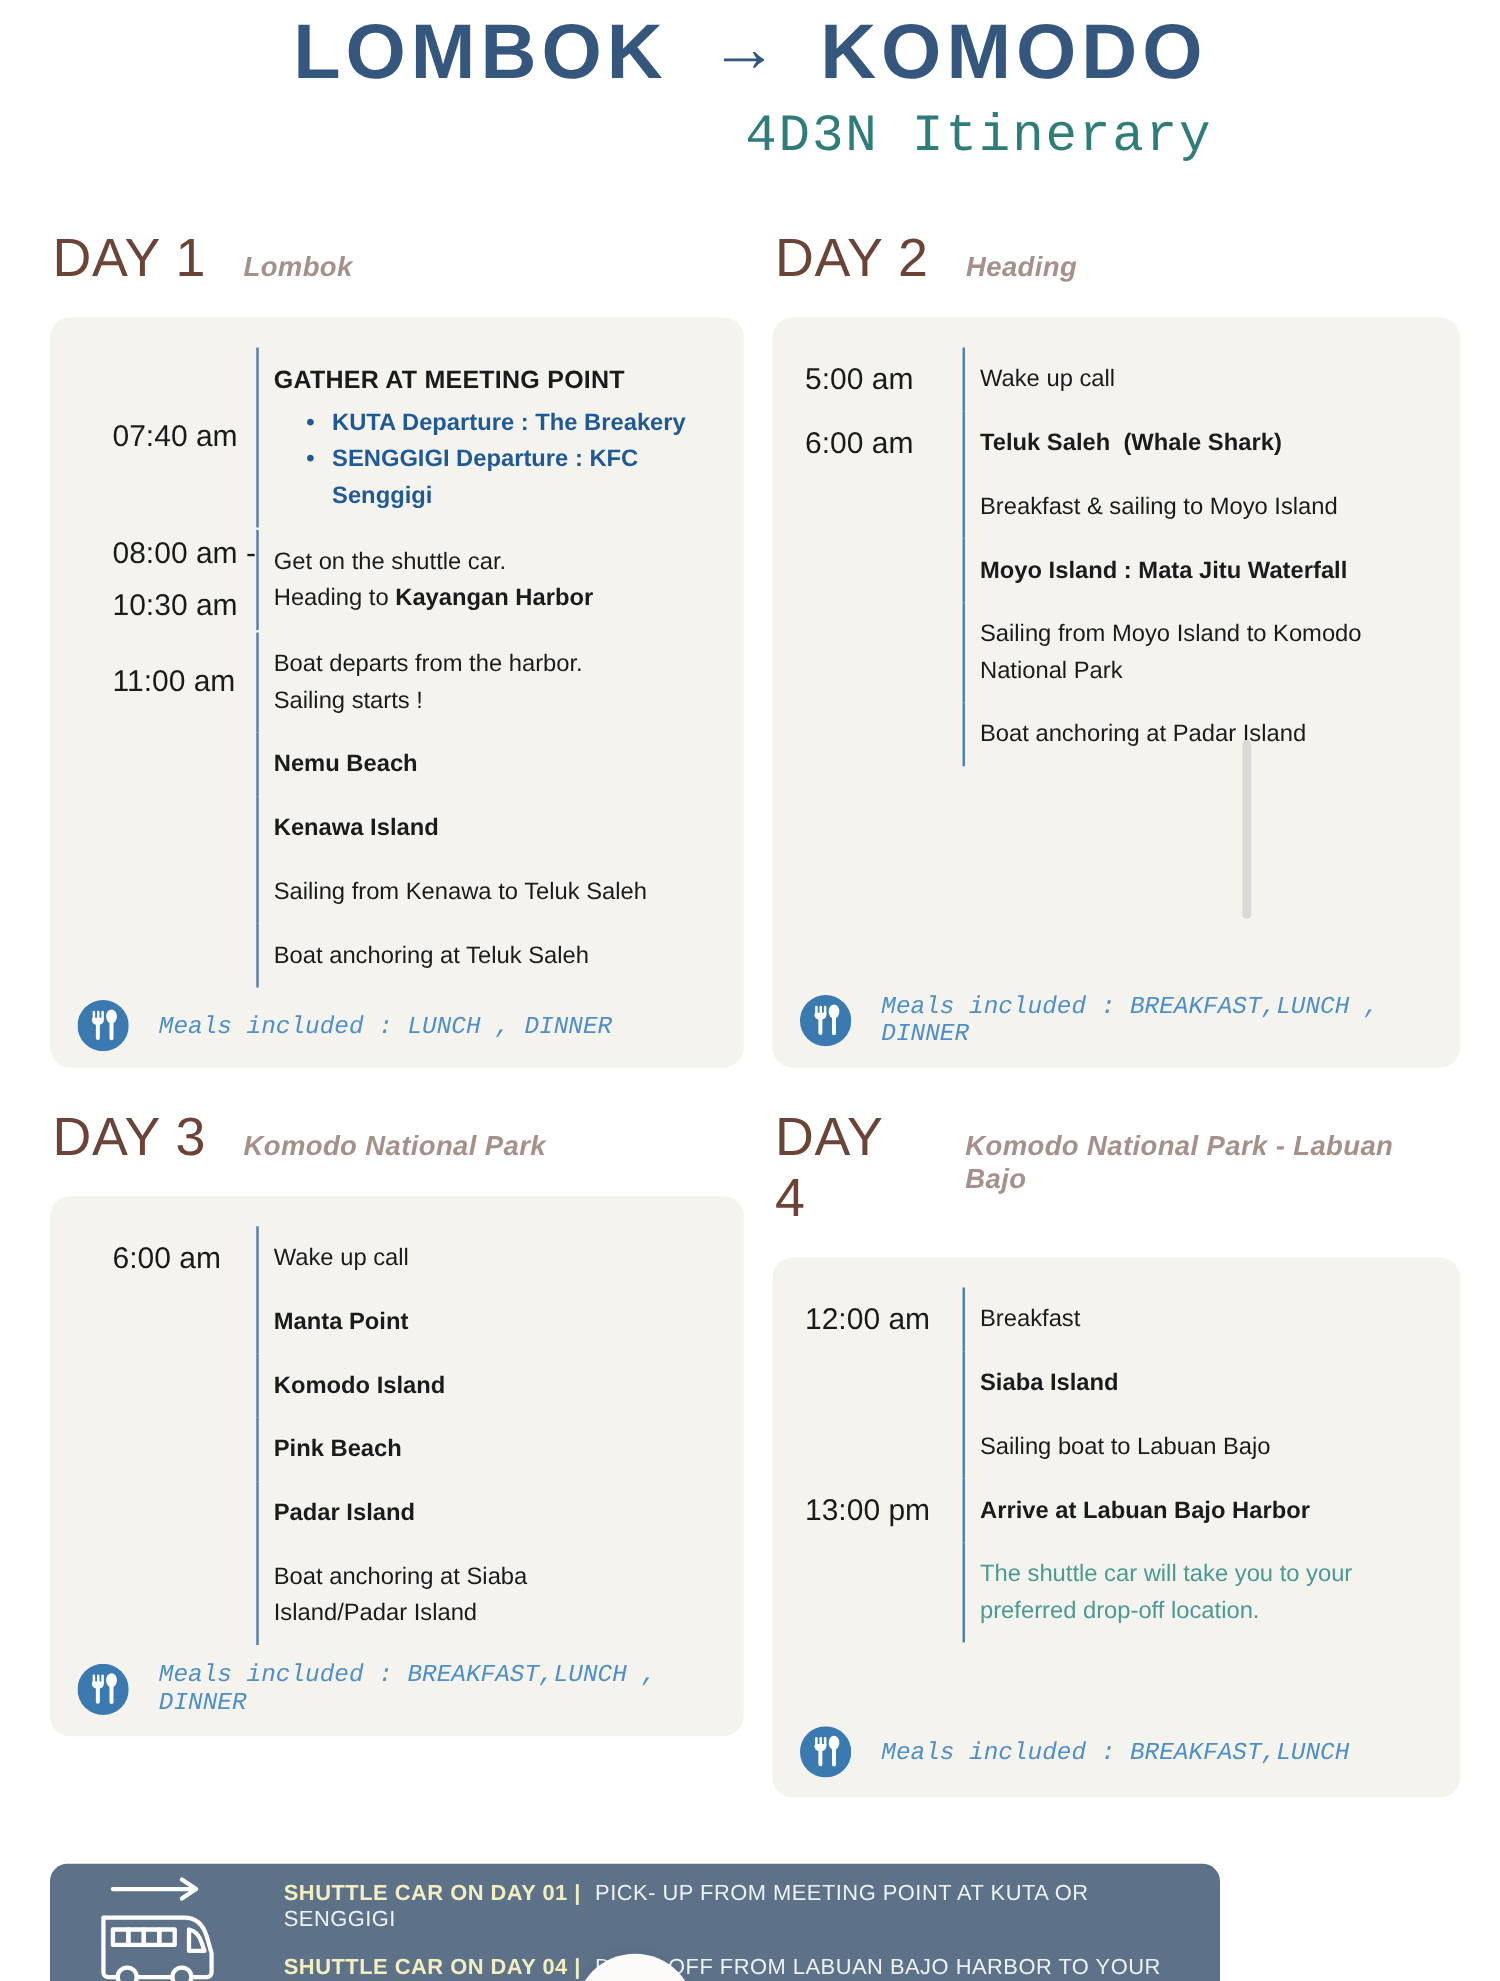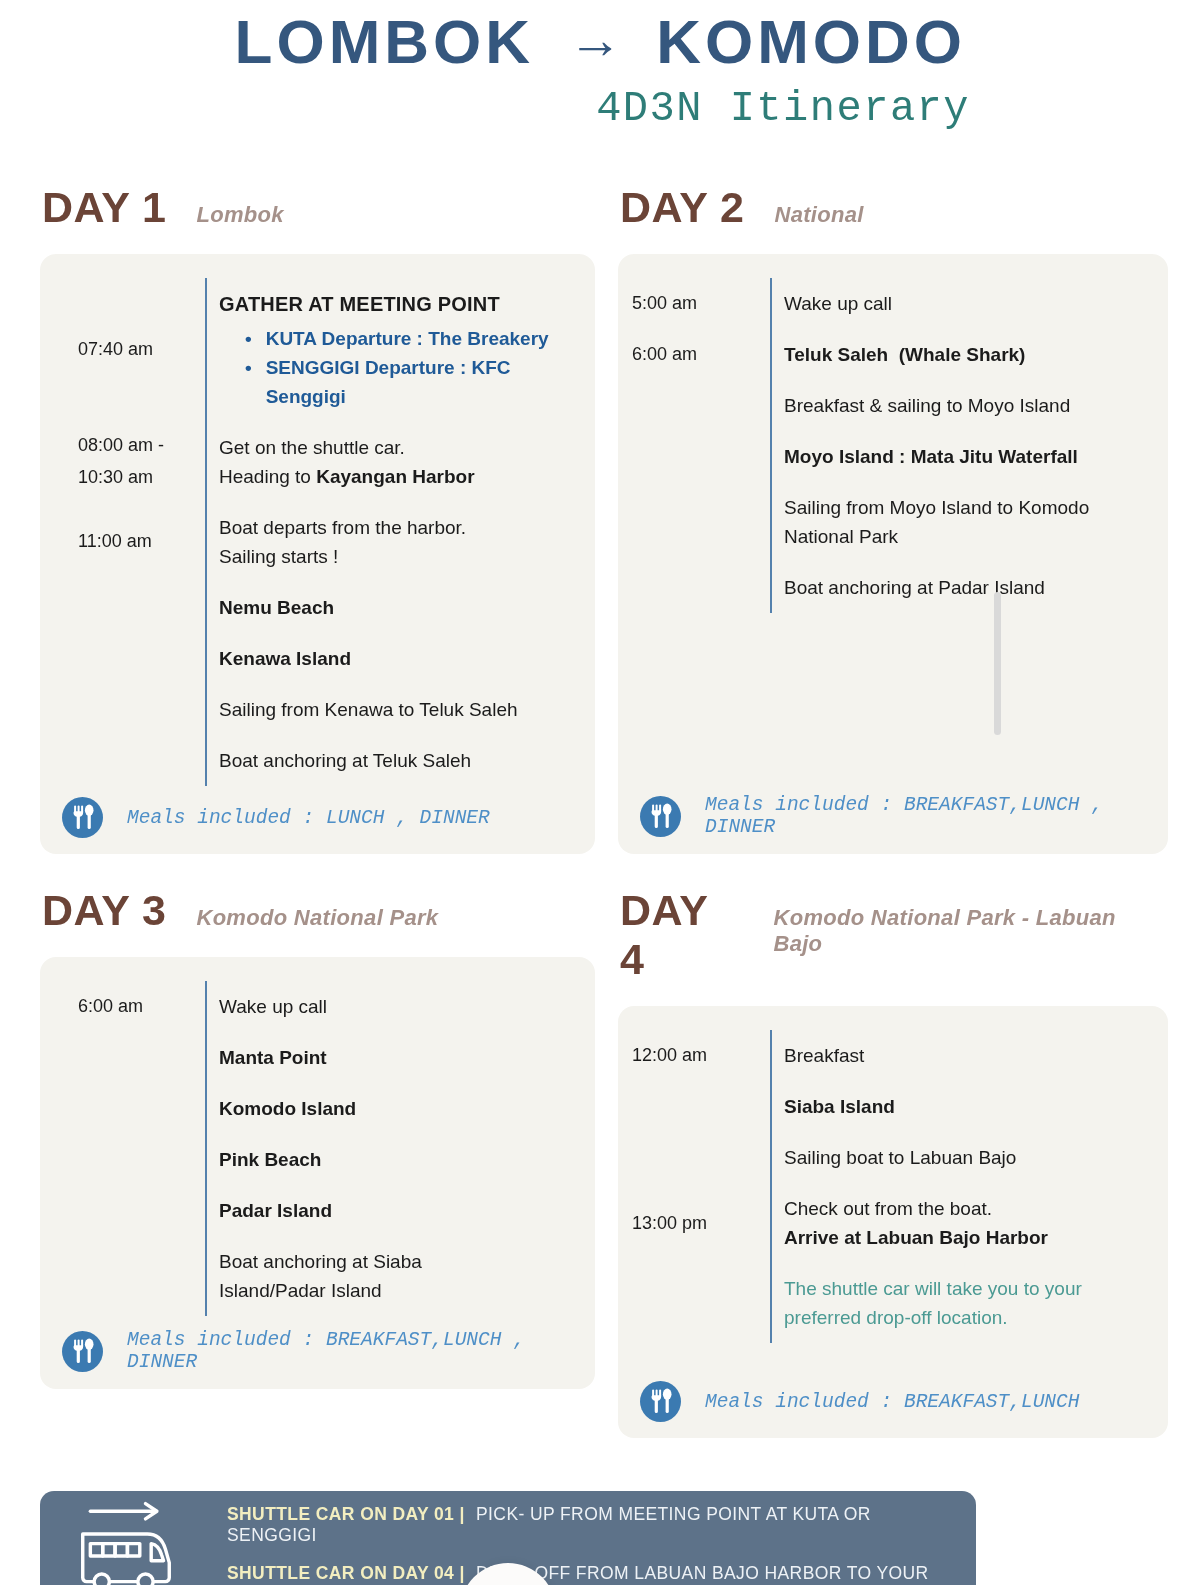--- a/index.html
+++ b/index.html
@@ -24,35 +24,35 @@
   .title-arrow { font-size: 54px; font-weight: 500; color: var(--navy, #35577e); transform: translateY(-3px); }
   .subtitle-row { text-align: right; padding-right: 46px; margin-top: 8px; font-family: Liberation Mono, monospace; }
   .subtitle { font-size: 42px; letter-spacing: 1.5px; color: var(--teal, #2e7d78); }
 
   
   .days-grid {
     margin: 50px 0 0 40px;
     display: grid; grid-template-columns: 555px 550px; column-gap: 23px; row-gap: 32px;
   }
   .day-header { display: flex; align-items: baseline; gap: 30px; margin: 0 0 22px 2px; }
-  .day-label { font-size: 43px; font-weight: 700; letter-spacing: 0.5px; color: var(--brown, #6b4437); }
+  .day-label { font-size: 43px; font-weight: 400; letter-spacing: 0.5px; color: var(--brown, #6b4437); }
   .day-location { font-size: 22px; font-weight: 700; font-style: italic; letter-spacing: 0.3px; color: var(--brown-light, #a5918a); }
 
   .card {
     background: var(--card-bg, #f4f3ee); border-radius: 16px;
     padding: 24px 16px 0 0; display: flex; flex-direction: column;
     height: var(--card-h, 600px);
     --timecol: 165px; --timepad: 38px;
   }
   .day-section.tall .card { --card-h: 600px; }
   .day-section.short .card { --card-h: 432px; }
   .day-section.rightcol .card { --timecol: 152px; --timepad: 14px; }
 
   .row { display: grid; grid-template-columns: var(--timecol) 1fr; align-items: center; }
-  .time { padding-left: var(--timepad); font-size: 18px; }
+  .time { padding-left: var(--timepad); font-size: 24px; margin-left: 12px; }
   .time-line { line-height: 1.75; }
   .content {
     border-left: 2px solid var(--line-blue, #5481ad);
     padding: 11px 8px 11px 12px; font-size: 19px; line-height: 1.53;
   }
   .line { white-space: pre-wrap; }
   .seg-bold { font-weight: 700; }
   .seg-heading { font-weight: 800; font-size: 20px; letter-spacing: 0.2px; }
   .seg-teal { color: var(--teal-text, #4b9a93); }
 
@@ -187,21 +187,21 @@
       <path d="M25.6 17.6 h3.2 v12.9 a1.6 1.6 0 0 1 -3.2 0 z"></path>
     </g>
   </svg>
             <div class="meals-text">Meals included : LUNCH , DINNER</div>
           </div>
         </div>
       </section>
       <section class="day-section tall rightcol">
         <div class="day-header">
           <span class="day-label">DAY 2</span>
-          <span class="day-location">National</span>
+          <span class="day-location">Heading</span>
         </div>
         <div class="card">
           <div class="rows">
             <div class="row">
               <div class="time">
                 <div class="time-line">5:00 am</div>
               </div>
               <div class="content">
                 <div class="line"><span class="seg">Wake up call</span></div>
               </div>
@@ -344,21 +344,20 @@
               <div class="time"></div>
               <div class="content">
                 <div class="line"><span class="seg">Sailing boat to Labuan Bajo</span></div>
               </div>
             </div>
             <div class="row">
               <div class="time">
                 <div class="time-line">13:00 pm</div>
               </div>
               <div class="content">
-                <div class="line"><span class="seg">Check out from the boat.</span></div>
                 <div class="line"><span class="seg seg-bold">Arrive at Labuan Bajo Harbor</span></div>
               </div>
             </div>
             <div class="row">
               <div class="time"></div>
               <div class="content">
                 <div class="line"><span class="seg seg-teal">The shuttle car will take you to your</span></div>
                 <div class="line"><span class="seg seg-teal">preferred drop-off location.</span></div>
               </div>
             </div>

